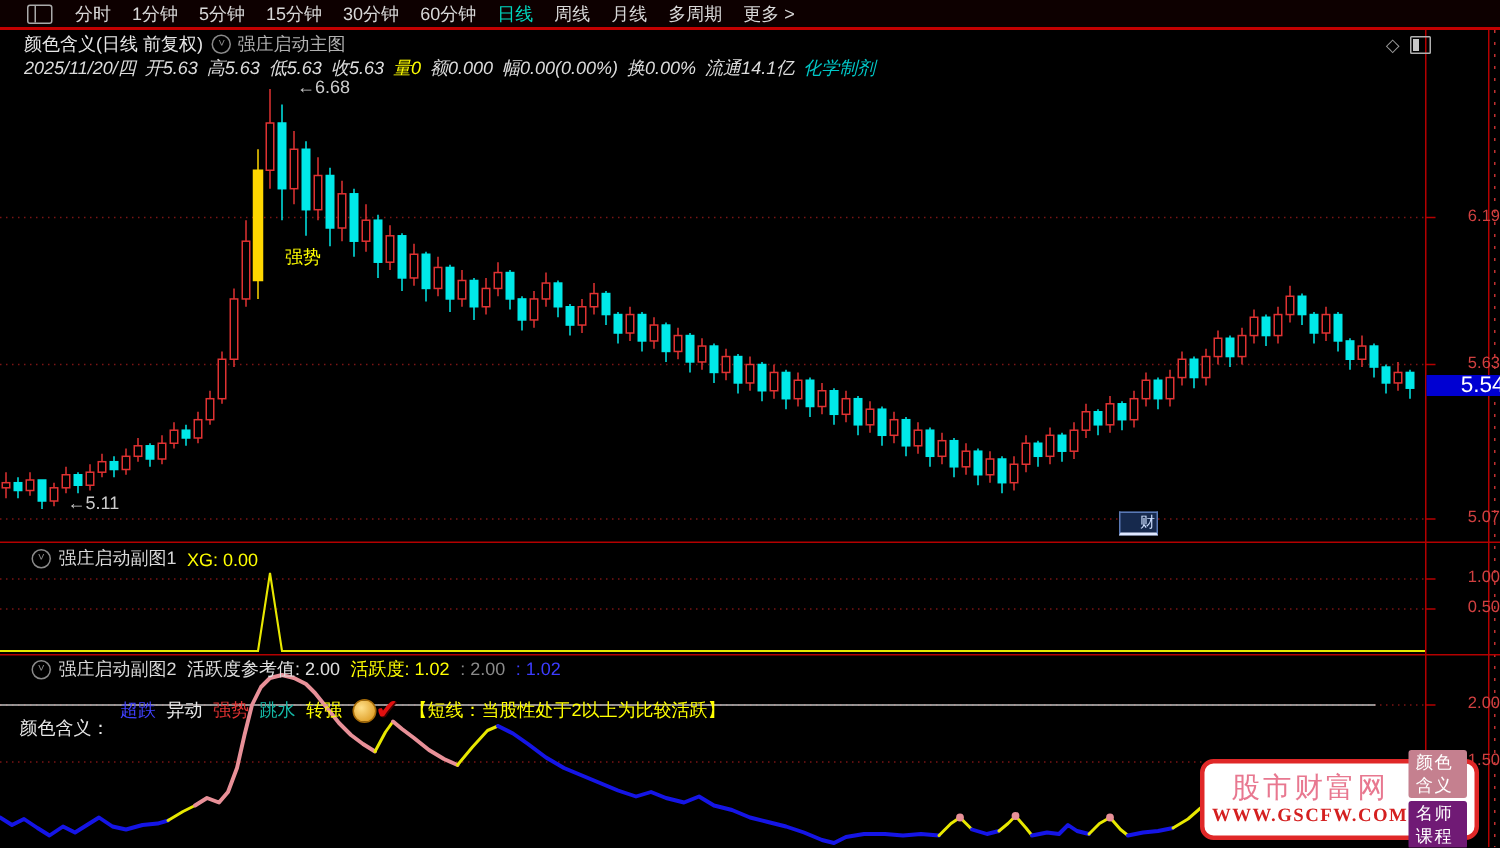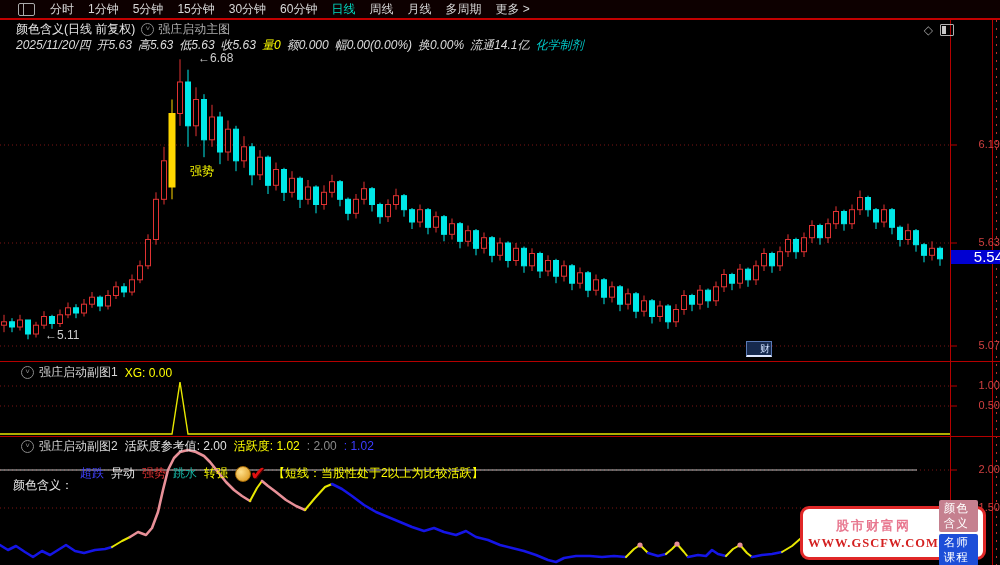--- a/index.html
+++ b/index.html
@@ -39,25 +39,25 @@
   #legend-row{left:1px;top:453px;font-size:12px;white-space:nowrap;display:flex;align-items:center;}
   #legend-row span{margin-right:7px;}
   .stamp{display:inline-block;width:14px;height:14px;border-radius:50%;
     background:radial-gradient(circle at 35% 35%,#ffe08a,#d89010);border:1px solid #a86c08;margin-right:0;}
   .bigcheck{color:#e21010;font-size:19px;font-weight:bold;margin-left:-8px;margin-right:2px;
     text-shadow:1px 1px 0 #400;}
   
   #watermark{left:800px;top:506px;width:186px;height:54px;background:#fff;border:3px solid #e02828;
     border-radius:9px;display:flex;align-items:center;padding:0 5px;box-sizing:border-box;}
   #wm-left{flex:1;text-align:center;}
-  #wm-title{color:#e87890;font-size:13px;font-weight:bold;letter-spacing:2px;line-height:20px;}
+  #wm-title{color:#e87890;font-size:19px;font-weight:normal;letter-spacing:2px;line-height:20px;}
   #wm-url{color:#d42020;font-size:12.5px;font-weight:bold;font-family:"Liberation Serif","DejaVu Serif",serif;letter-spacing:1px;}
   .wm-badge{display:block;font-size:11.5px;color:#fff;padding:1px 5px;margin:2px 0;border-radius:2px;letter-spacing:1px;}
   #wm-b1{background:#c5808f;}
-  #wm-b2{background:#1d4ed8;}
+  #wm-b2{background:#701a75;}
   svg{position:absolute;left:0;top:0;}
 </style>
 </head>
 <body>
 <div id="stage">
 
 <svg id="chart-svg" width="1000" height="565">
   <g id="grid-layer">
         <line x1="0" y1="145" x2="950" y2="145" stroke="#7a1515" stroke-dasharray="1,3"></line>
         <line x1="950" y1="145" x2="957" y2="145" stroke="#b40000"></line>

